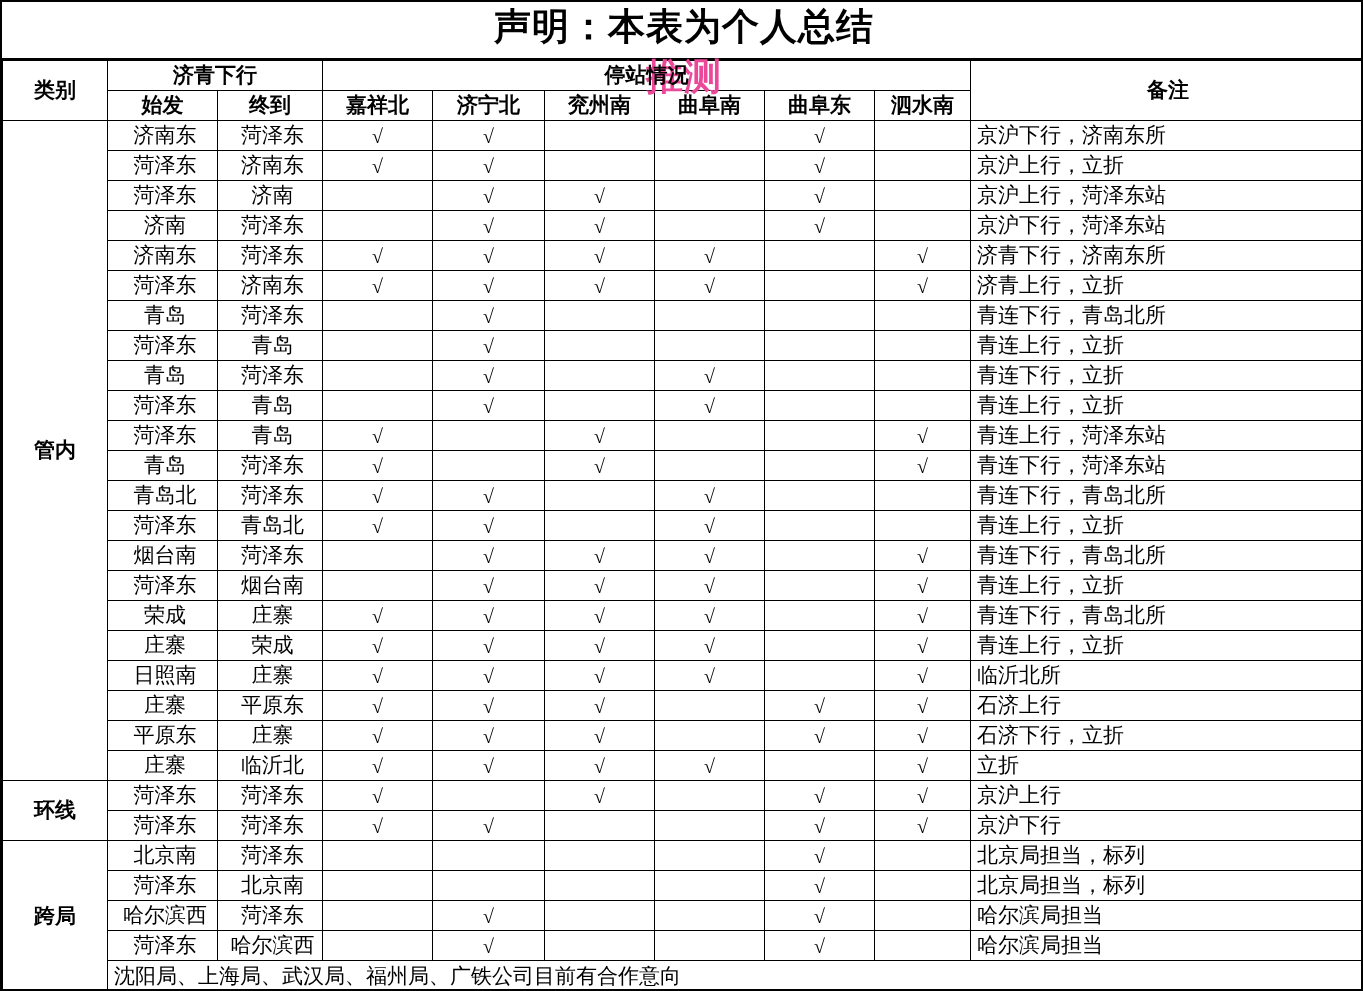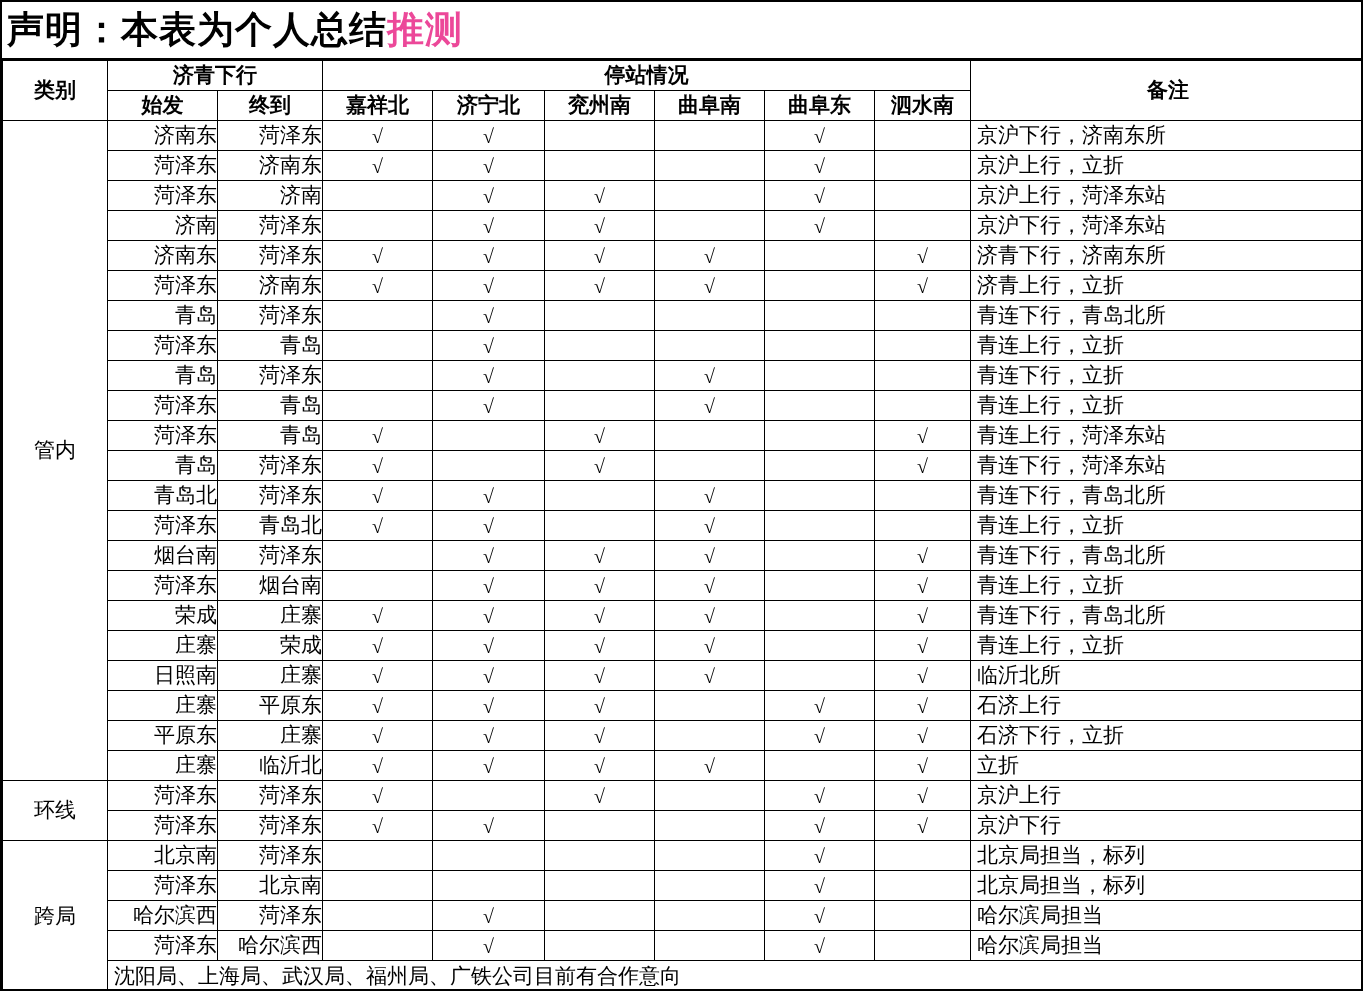--- a/index.html
+++ b/index.html
@@ -1,29 +1,29 @@
 <!DOCTYPE html>
 <html><head>
 <meta charset="utf-8">
 <style>
   * { margin:0; padding:0; box-sizing:border-box; }
   html,body { background:#ffffff; }
   body { font-family:"Liberation Serif","DejaVu Serif",serif; color:#000; }
   .sheet { width:1363px; height:991px; border:2px solid #000; background:#fff; overflow:hidden; }
   .title-row { height:58px; display:flex; align-items:center; padding-left:5px;
                font-size:37px; font-weight:bold; letter-spacing:1px;
-               border-bottom:2px solid #000; white-space:nowrap; }
+               border-bottom:2px solid #000; white-space:nowrap;flex-direction:column; }
   .title-row .hl { color:#ec4899; }
   table { border-collapse:collapse; table-layout:fixed; width:1363px; }
   td,th { border:1px solid #000; font-size:21px; overflow:hidden; white-space:nowrap; line-height:1; }
   thead th { font-weight:bold; text-align:center; }
   tr { height:30px; }
   tr.footer-row { height:31px; }
-  td.cat { text-align:center; font-weight:normal; }
-  td.st  { text-align:right; padding-left:5px; }
+  td.cat { text-align:center; font-weight:bold; }
+  td.st  { text-align:center; padding-left:5px; }
   td.ck  { text-align:center; font-size:20px; }
   td.rm  { text-align:left; padding-left:6px; }
   td.ft  { text-align:left; padding-left:6px; }
 </style>
 </head>
 <body>
 
 <div class="sheet">
   <div class="title-row">
     <span>声明：本表为个人总结</span>

